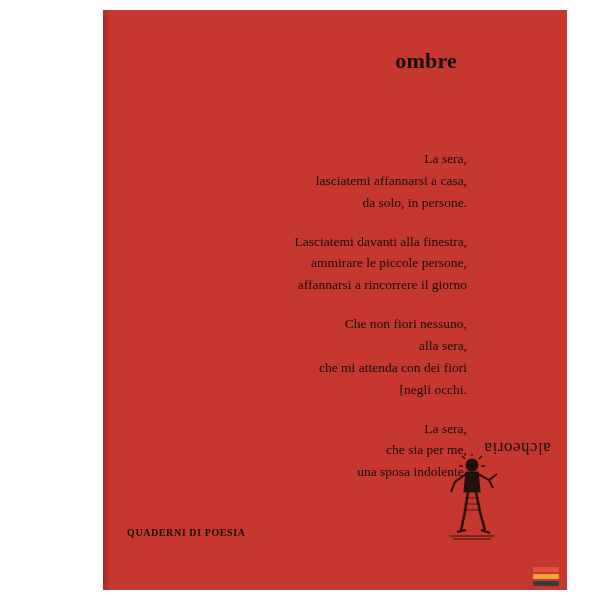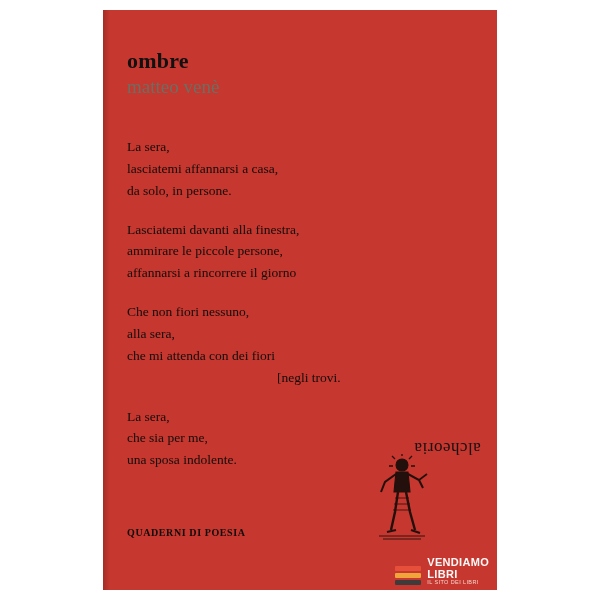--- a/index.html
+++ b/index.html
@@ -16,25 +16,26 @@
   .page {
     position: relative;
     width: 600px;
     height: 600px;
     background: #ffffff;
   }
   .book-cover {
     position: absolute;
     left: 103px;
     top: 10px;
-    width: 394px;
+    width: 464px;
     height: 580px;
     background: #c6372f;
     box-shadow: 0 0 0 0 rgba(0,0,0,0);
     overflow: hidden;
+    text-align: right;
   }
   
   .spine-shade {
     position: absolute;
     left: 0;
     top: 0;
     width: 7px;
     height: 100%;
     background: linear-gradient(to right, rgba(0,0,0,0.18), rgba(0,0,0,0.0));
   }
@@ -64,21 +65,21 @@
     position: absolute;
     left: 24px;
     top: 122px;
     width: 340px;
     color: #120c0a;
     font-family: "Liberation Serif", serif;
     font-size: 13.5px;
     line-height: 1.62;
   }
   .stanza {
-    margin: 4px 0 17px 0;
+    margin: 16px 0 17px 0;
   }
   .stanza:last-child {
     margin-bottom: 0;
   }
   .line {
     white-space: pre;
   }
   .line.indent {
     padding-left: 136px;
   }
@@ -177,42 +178,41 @@
 </head>
 <body>
 
 <div class="page">
 
   <div class="book-cover">
     <div class="spine-shade"></div>
 
     <div class="title-block">
       <div class="book-title">ombre</div>
-      <div class="book-author">matteo venè</div>
     </div>
 
     <div class="poem">
 
       <div class="stanza">
         <div class="line">La sera,</div>
         <div class="line">lasciatemi affannarsi a casa,</div>
         <div class="line">da solo, in persone.</div>
       </div>
 
       <div class="stanza">
         <div class="line">Lasciatemi davanti alla finestra,</div>
         <div class="line">ammirare le piccole persone,</div>
         <div class="line">affannarsi a rincorrere il giorno</div>
       </div>
 
       <div class="stanza">
         <div class="line">Che non fiori nessuno,</div>
         <div class="line">alla sera,</div>
         <div class="line">che mi attenda con dei fiori</div>
-        <div class="line indent2">[negli trovi.</div>
+        <div class="line indent2">[negli occhi.</div>
       </div>
 
       <div class="stanza">
         <div class="line">La sera,</div>
         <div class="line">che sia per me,</div>
         <div class="line">una sposa indolente.</div>
       </div>
 
     </div>
 
@@ -247,21 +247,16 @@
         </svg>
       </div>
     </div>
 
     <div class="watermark">
       <div class="wm-stack">
         <div class="wm-bar b1"></div>
         <div class="wm-bar b2"></div>
         <div class="wm-bar b3"></div>
       </div>
-      <div class="wm-text">
-        <div class="wm-line1">VENDIAMO</div>
-        <div class="wm-line2">LIBRI</div>
-        <div class="wm-line3">IL SITO DEI LIBRI</div>
-      </div>
     </div>
 
   </div>
 </div>
 
 </body></html>

